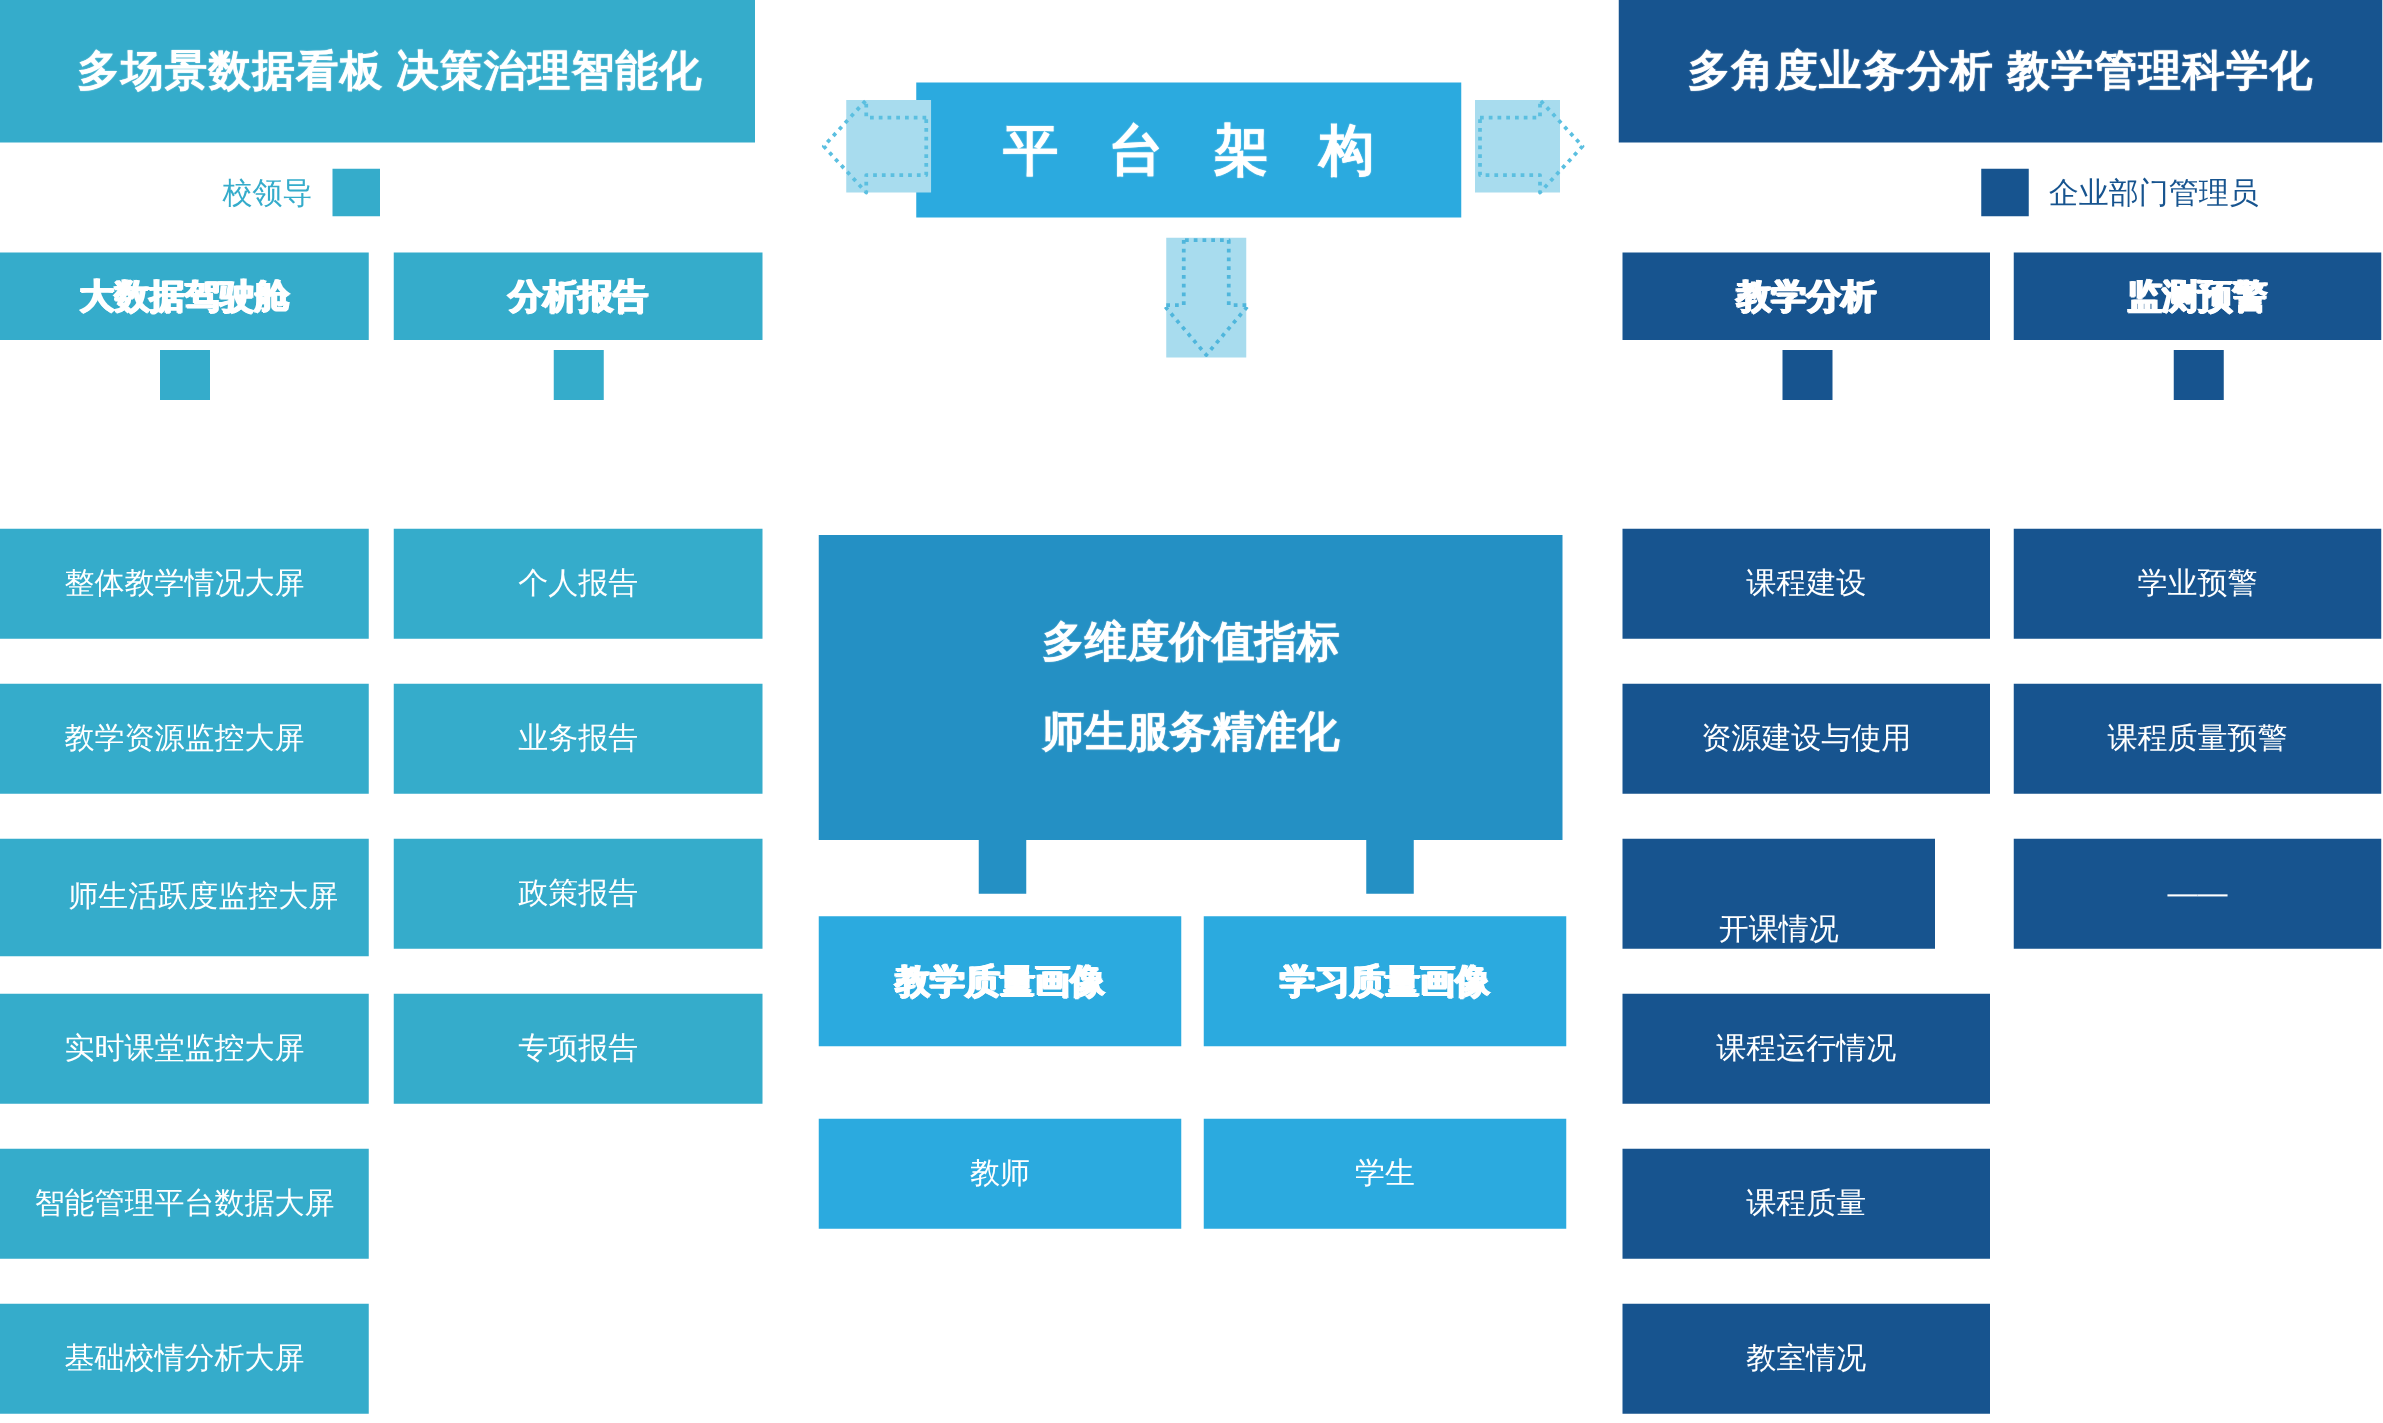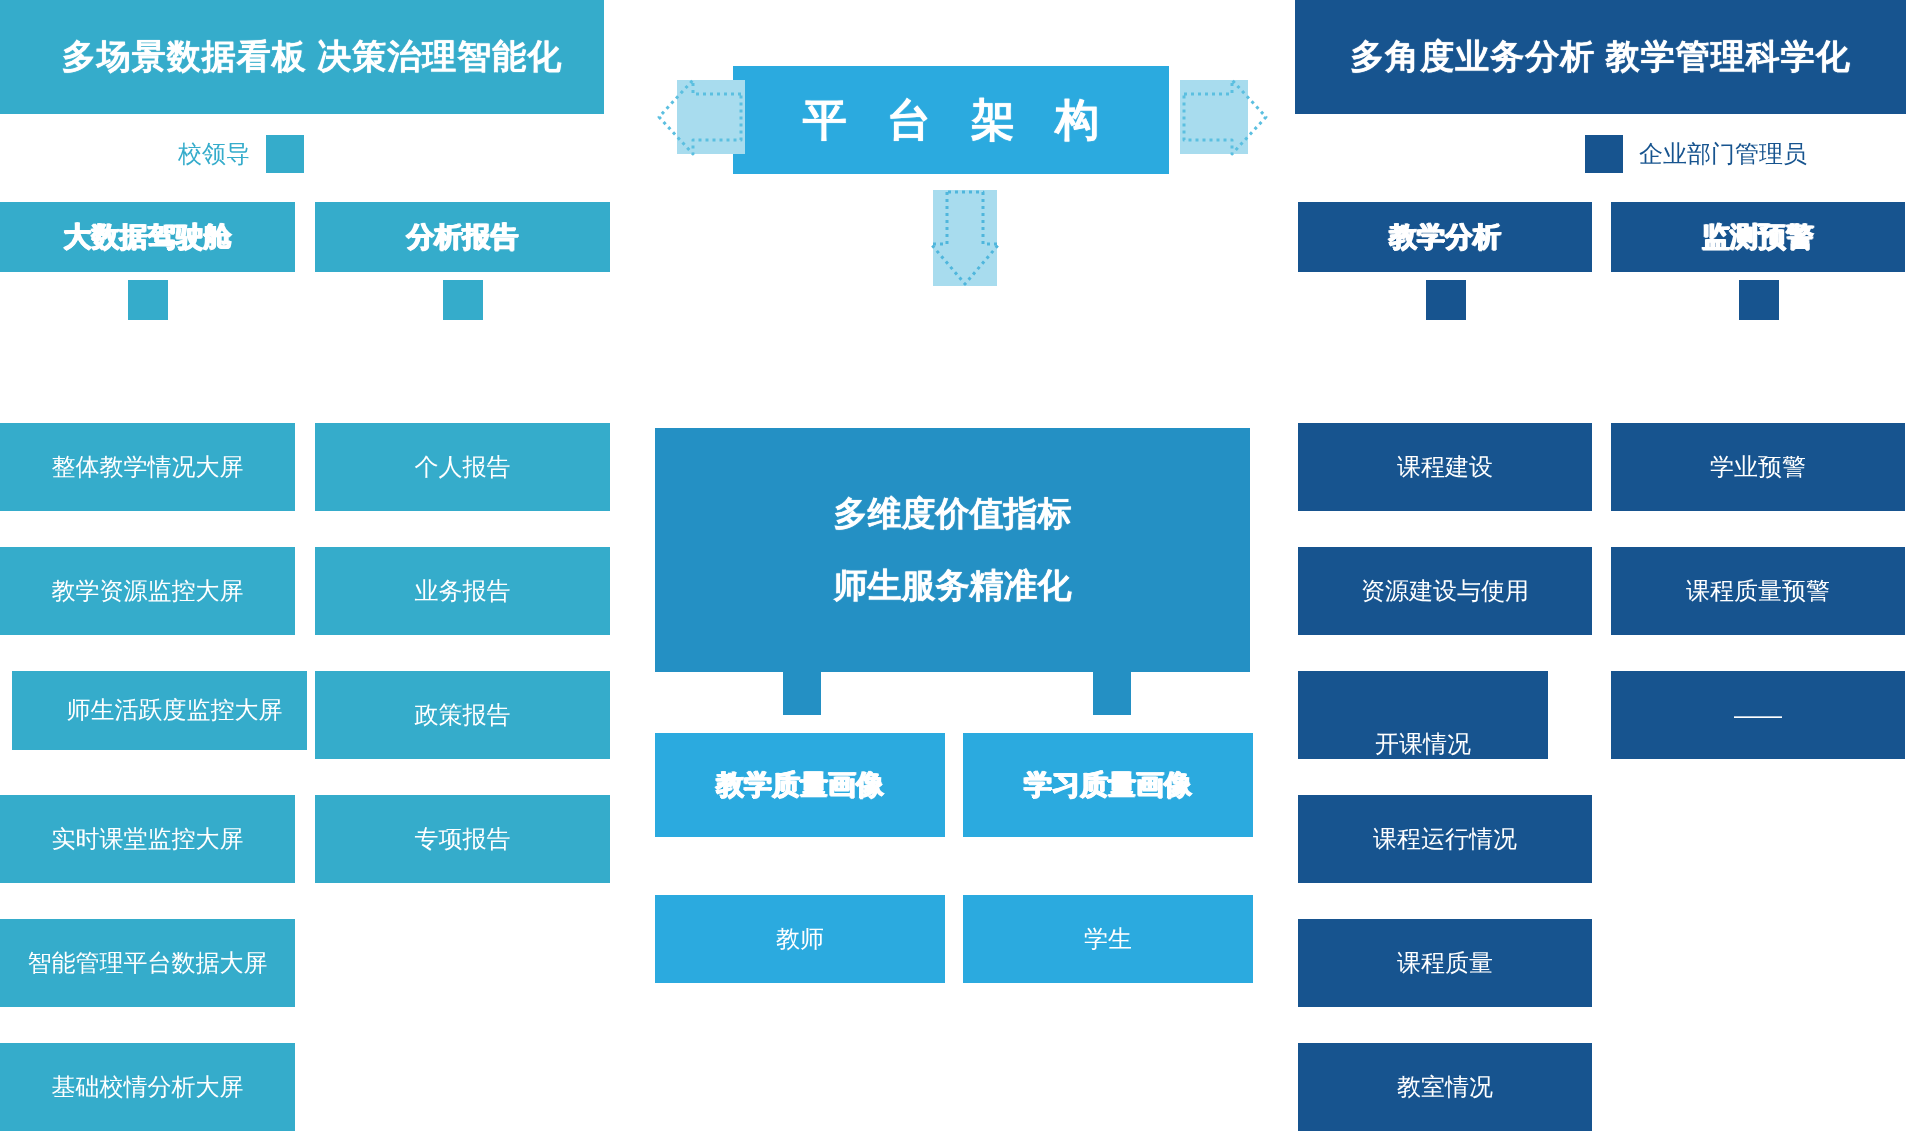--- a/index.html
+++ b/index.html
@@ -126,21 +126,21 @@
     <span>大数据驾驶舱</span>
   </div>
   <div class="chip cy" style="left:128px; top:280px; width:40px; height:40px;"></div>
 
   <div class="node leaf cy" style="left:0px; top:423px; width:295px; height:88px;">
     <span>整体教学情况大屏</span>
   </div>
   <div class="node leaf cy" style="left:0px; top:547px; width:295px; height:88px;">
     <span>教学资源监控大屏</span>
   </div>
-  <div class="node leaf cy" style="left:12px; top:671px; width:295px; height:79px;padding-left:30px;">
+  <div class="node leaf cy" style="left:0px; top:671px; width:295px; height:94px;padding-left:30px;">
     <span>师生活跃度监控大屏</span>
   </div>
   <div class="node leaf cy" style="left:0px; top:795px; width:295px; height:88px;">
     <span>实时课堂监控大屏</span>
   </div>
   <div class="node leaf cy" style="left:0px; top:919px; width:295px; height:88px;">
     <span>智能管理平台数据大屏</span>
   </div>
   <div class="node leaf cy" style="left:0px; top:1043px; width:295px; height:88px;">
     <span>基础校情分析大屏</span>

